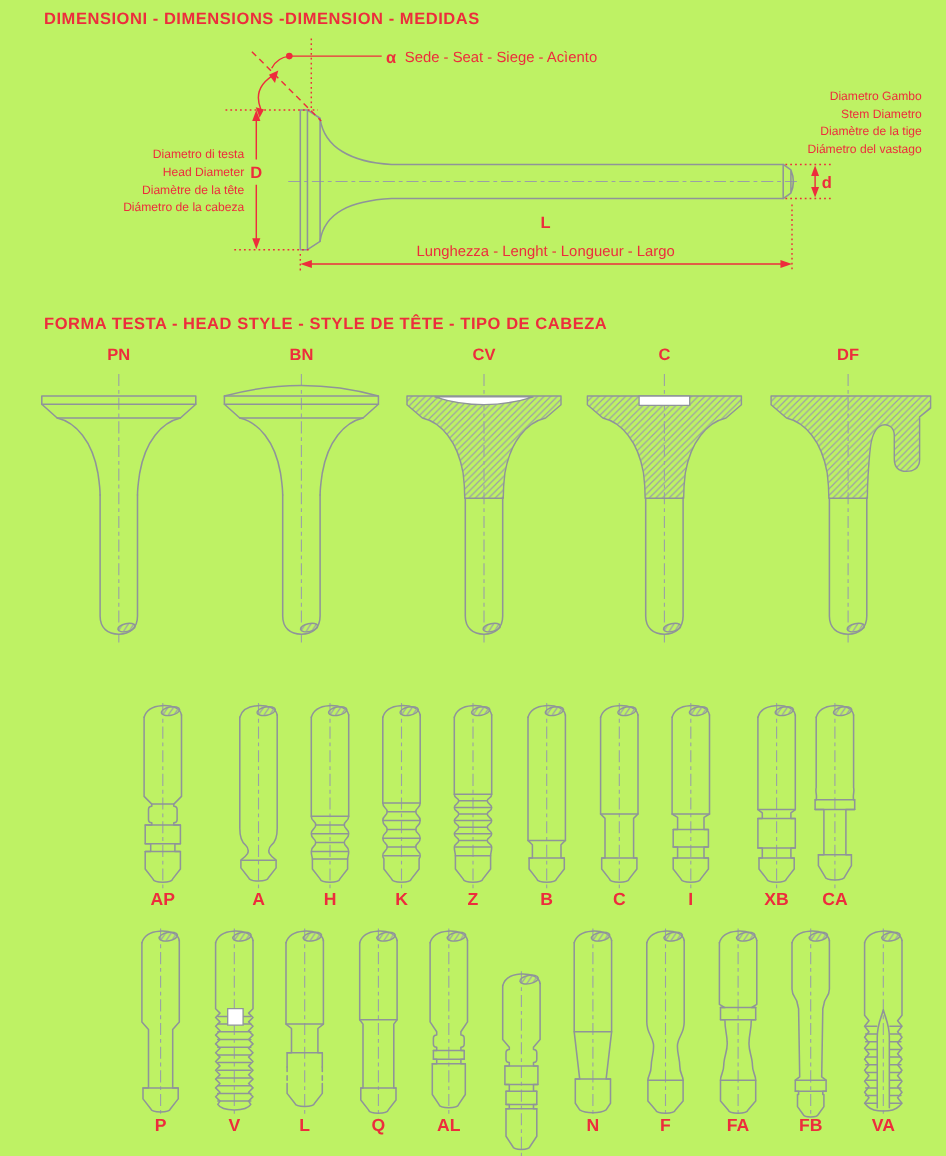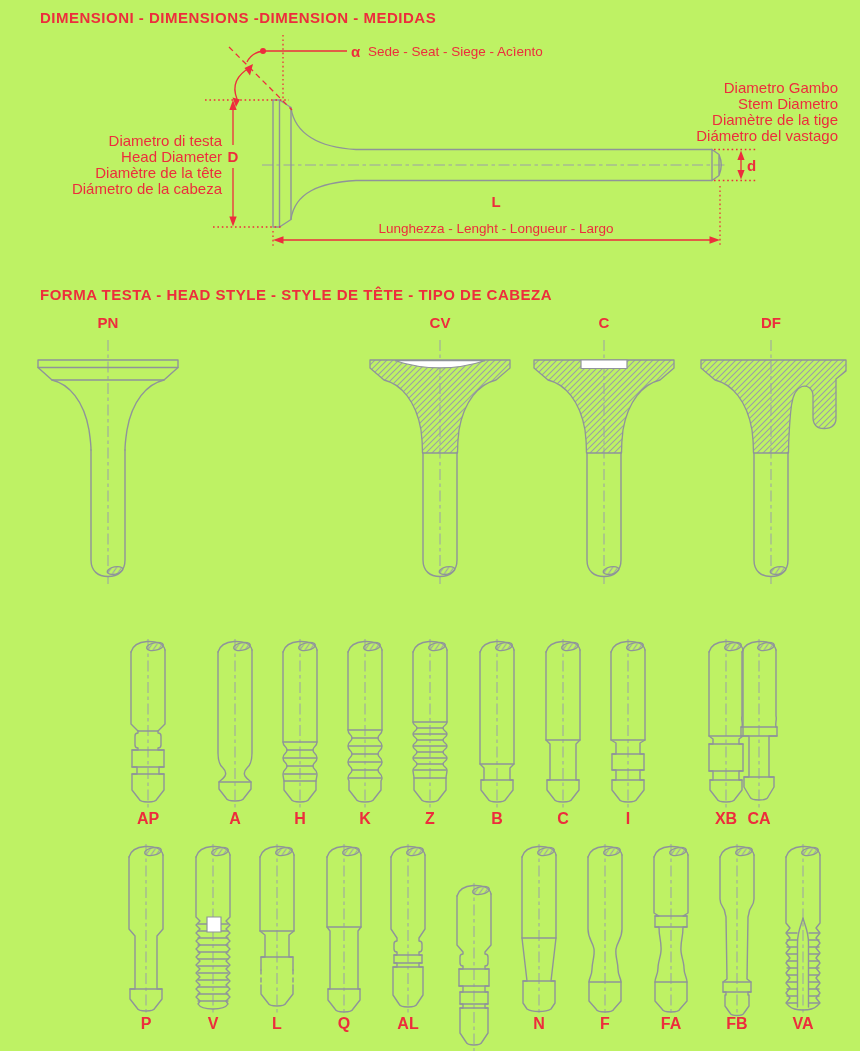--- a/index.html
+++ b/index.html
@@ -2,21 +2,21 @@
 <html><head>
 <meta charset="utf-8">
 <style>
   :root{ --red:#ED2D3C; --gray:#8f9499; }
   *{margin:0;padding:0;box-sizing:border-box}
   html,body{background:#fff}
   body{font-family:"Liberation Sans",sans-serif}
   .page{position:relative;width:860px;height:1051px;background:#bef264;overflow:hidden}
   .abs{position:absolute}
   .sec-title{position:absolute;left:40px;color:var(--red);font-weight:700;font-size:15px;letter-spacing:.5px;white-space:nowrap}
-  .red-block{position:absolute;color:var(--red);font-size:15px;line-height:16px;white-space:nowrap}
+  .red-block{position:absolute;color:var(--red);font-size:11px;line-height:16px;white-space:nowrap}
   .ra{text-align:right}
   .head-fig{position:absolute;top:314px;width:170px}
   .hs-label{text-align:center;color:var(--red);font-weight:700;font-size:15px;height:20px}
   .hdraw{margin-top:4px}
   .stem-fig{position:absolute;width:64px}
   .st-label{position:absolute;left:0;top:172px;width:64px;text-align:center;color:var(--red);font-weight:700;font-size:16px}
   
   .ln{fill:none;stroke:var(--gray);stroke-width:1.4;stroke-linejoin:round;stroke-linecap:round}
   .hf{fill:url(#hatch);stroke:var(--gray);stroke-width:1.3;stroke-linejoin:round}
   .wf{fill:#fff;stroke:var(--gray);stroke-width:1.2}
@@ -102,20 +102,33 @@
     <div class="hdraw"><svg width="170" height="250" viewBox="0 0 170 250">
           <path class="cl" d="M85,2 V246"></path>
           <path class="ln" d="M15,22 L155,22 L155,29.5 L141,42 L29,42 L15,29.5 Z"></path>
           <path class="ln" d="M15,29.5 H155"></path>
           <path class="ln" d="M29,42 C46,46 61,63 66,92 C67,99 68,105 68,112"></path>
           <path class="ln" d="M141,42 C124,46 109,63 104,92 C103,99 102,105 102,112"></path>
           <path class="ln" d="M68,112 V222 C68,233 75,238.5 85,238.5 C95,238.5 102,233 102,222 V112"></path>
           <ellipse class="hf" cx="92" cy="232.5" rx="8" ry="3.6" transform="rotate(-12 92 232.5)"></ellipse>
         </svg></div>
   </div>
+  <div class="head-fig" style="left:189px">
+    <div class="hs-label">BN</div>
+    <div class="hdraw"><svg width="170" height="250" viewBox="0 0 170 250">
+          <path class="cl" d="M85,2 V246"></path>
+          <path class="ln" d="M15,22 Q85,3 155,22"></path>
+          <path class="ln" d="M15,22 L155,22 L155,29.5 L141,42 L29,42 L15,29.5 Z"></path>
+          <path class="ln" d="M15,29.5 H155"></path>
+          <path class="ln" d="M29,42 C46,46 61,63 66,92 C67,99 68,105 68,112"></path>
+          <path class="ln" d="M141,42 C124,46 109,63 104,92 C103,99 102,105 102,112"></path>
+          <path class="ln" d="M68,112 V222 C68,233 75,238.5 85,238.5 C95,238.5 102,233 102,222 V112"></path>
+          <ellipse class="hf" cx="92" cy="232.5" rx="8" ry="3.6" transform="rotate(-12 92 232.5)"></ellipse>
+        </svg></div>
+  </div>
   <div class="head-fig" style="left:355px">
     <div class="hs-label">CV</div>
     <div class="hdraw"><svg width="170" height="250" viewBox="0 0 170 250">
           <path class="cl" d="M85,2 V246"></path>
           <path class="hf" d="M15,22 H155 V30 L141,42 C124,46 109,63 104,92 C103,100 102.5,107 102.5,115 L67.5,115 C67.5,107 67,100 66,92 C61,63 46,46 29,42 L15,30 Z"></path>
           <path class="wf" d="M40,22.7 H130 Q85,37 40,22.7 Z"></path>
           <path class="ln" d="M68,115 V222 C68,233 75,238.5 85,238.5 C95,238.5 102,233 102,222 V115"></path>
           <ellipse class="hf" cx="92" cy="232.5" rx="8" ry="3.6" transform="rotate(-12 92 232.5)"></ellipse>
         </svg></div>
   </div>
@@ -241,21 +254,21 @@
           <path class="ln" d="M15,14 C17,7 23,4 31,3.5 C41,3 48,6 49,12"></path>
           <ellipse class="hf" cx="39" cy="8.5" rx="8.5" ry="3.8" transform="rotate(-11 39 8.5)"></ellipse>
           <path class="ln" d="M15,14 V102 L20,105 V116 L16,116 V132 L20,132 V142 L16,142 V152 L23,161 Q24,164 32,164 Q40,164 41,161 L48,152 V142 L44,142 V132 L48,132 V116 L44,116 V105 L49,102 V12"></path>
           <path class="ln" d="M15,102 H49"></path>
           <path class="ln" d="M16,116 H48"></path>
           <path class="ln" d="M16,132 H48"></path>
           <path class="ln" d="M16,142 H48"></path>
         </svg></div>
     <div class="st-label">I</div>
   </div>
-  <div class="stem-fig" style="left:694px;top:638px">
+  <div class="stem-fig" style="left:674px;top:638px">
     <div class="sdraw"><svg width="64" height="176" viewBox="0 0 64 176">
           <path class="cl" d="M32,1 V173"></path>
           <path class="ln" d="M15,14 C17,7 23,4 31,3.5 C41,3 48,6 49,12"></path>
           <ellipse class="hf" cx="39" cy="8.5" rx="8.5" ry="3.8" transform="rotate(-11 39 8.5)"></ellipse>
           <path class="ln" d="M15,14 V98 L19,101 V106 L15,106 V133 L19,133 V142 L16,142 V152 L23,161 Q24,164 32,164 Q40,164 41,161 L48,152 V142 L45,142 V133 L49,133 V106 L45,106 V101 L49,98 V12"></path>
           <path class="ln" d="M15,98 H49"></path>
           <path class="ln" d="M15,106 H49"></path>
           <path class="ln" d="M15,133 H49"></path>
           <path class="ln" d="M16,142 H48"></path>
         </svg></div>

